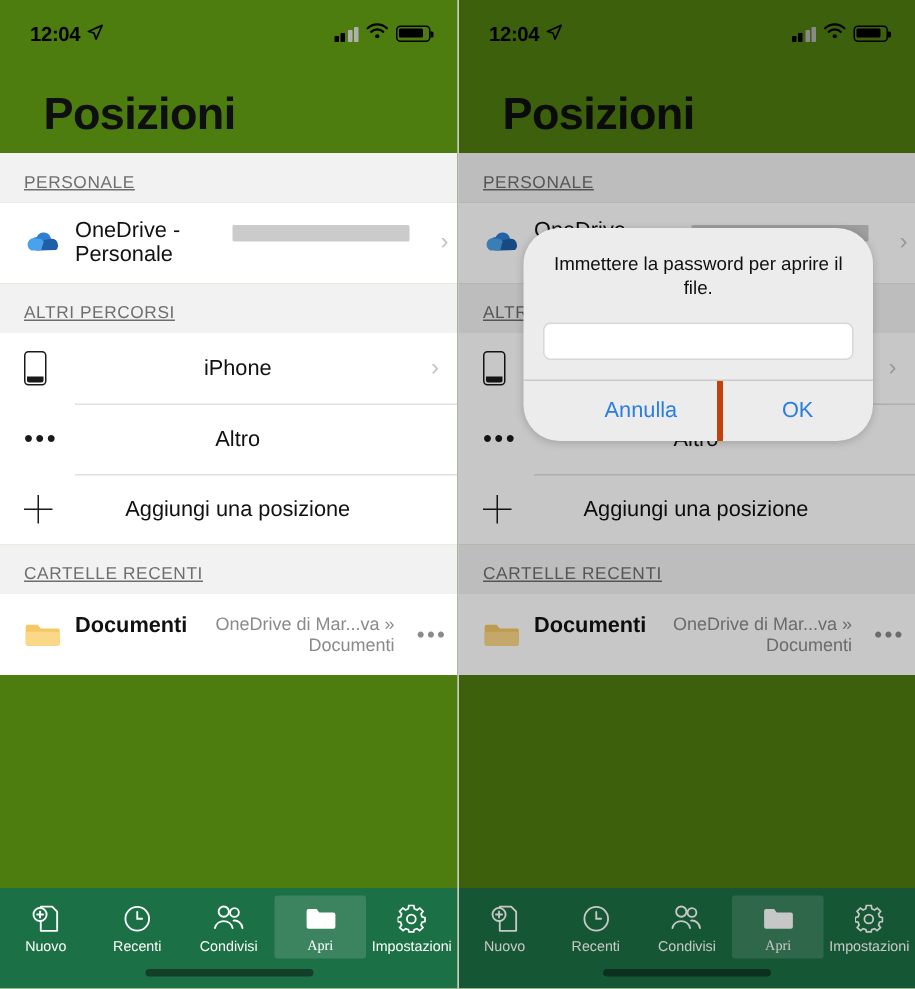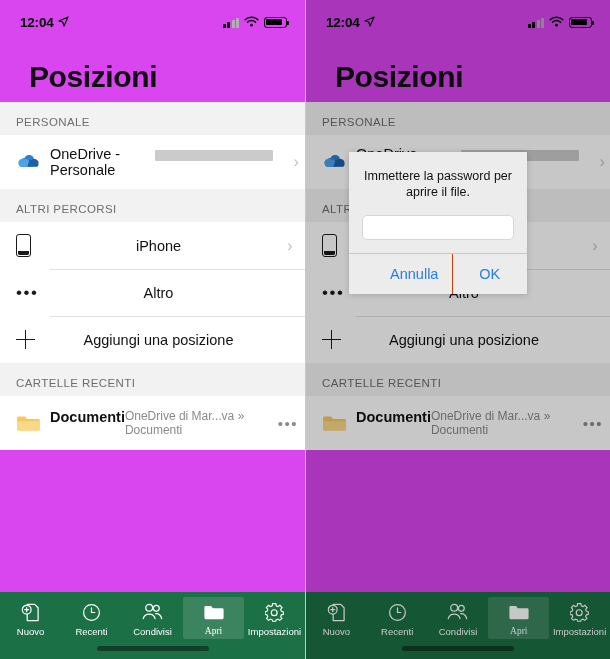--- a/index.html
+++ b/index.html
@@ -16,21 +16,21 @@
   .screens {
     display: flex;
     width: 610px;
     height: 659px;
   }
   .phone {
     position: relative;
     width: 305px;
     height: 659px;
     overflow: hidden;
-    background: #d946ef;
+    background: #4d7c0f;
   }
   .phone.right {
     border-left: 1px solid #c8c8c8;
     box-sizing: border-box;
   }
 
   
   .statusbar {
     height: 44px;
     display: flex;
@@ -82,20 +82,21 @@
     margin-left: 13px;
   }
 
   
   .section-header {
     font-size: 11.5px;
     color: #6e6e6e;
     letter-spacing: 0.4px;
     padding: 14px 0 7px 16px;
     background: #f2f2f2;
+    text-decoration: underline;
   }
 
   
   .list { background: #ffffff; }
   .row {
     display: flex;
     align-items: center;
     min-height: 47px;
     background: #ffffff;
     padding-left: 16px;
@@ -124,20 +125,21 @@
     padding-right: 8px;
   }
   .row-title {
     font-size: 14.5px;
     color: #111;
   }
   .row-sub {
     font-size: 12px;
     color: #8a8a8a;
     margin-top: 0;
+    text-align: right;
   }
   .redacted {
     height: 11px;
     width: 158px;
     background: #cbcbcb;
     margin-top: 4px;
     border-radius: 1px;
   }
   .chevron {
     width: 30px;
@@ -230,23 +232,23 @@
     left: 0; top: 0; right: 0; bottom: 0;
     background: rgba(0,0,0,0.22);
     pointer-events: none;
   }
 
   
   .alert {
     position: absolute;
     left: 43px;
     top: 152px;
-    width: 178px;
+    width: 233px;
     background: #ececec;
-    border-radius: 1px;
+    border-radius: 24px;
     box-shadow: 0 1px 6px rgba(0,0,0,0.18);
     overflow: hidden;
     z-index: 10;
   }
   .alert-body {
     padding: 16px 13px 13px 13px;
   }
   .alert-msg {
     font-size: 12.5px;
     color: #101010;
@@ -277,21 +279,21 @@
     flex: 1;
     display: flex;
     align-items: center;
     justify-content: center;
     font-size: 14.5px;
     color: #2a7de1;
     cursor: pointer;
     background: transparent;
   }
   .alert-btn + .alert-btn {
-    border-left: 1px solid #c2410c;
+    border-left: 4px solid #c2410c;
   }
 </style>
 </head>
 <body>
 
 <div class="screens">
 
   <div class="phone left">
 
     <div class="statusbar">

